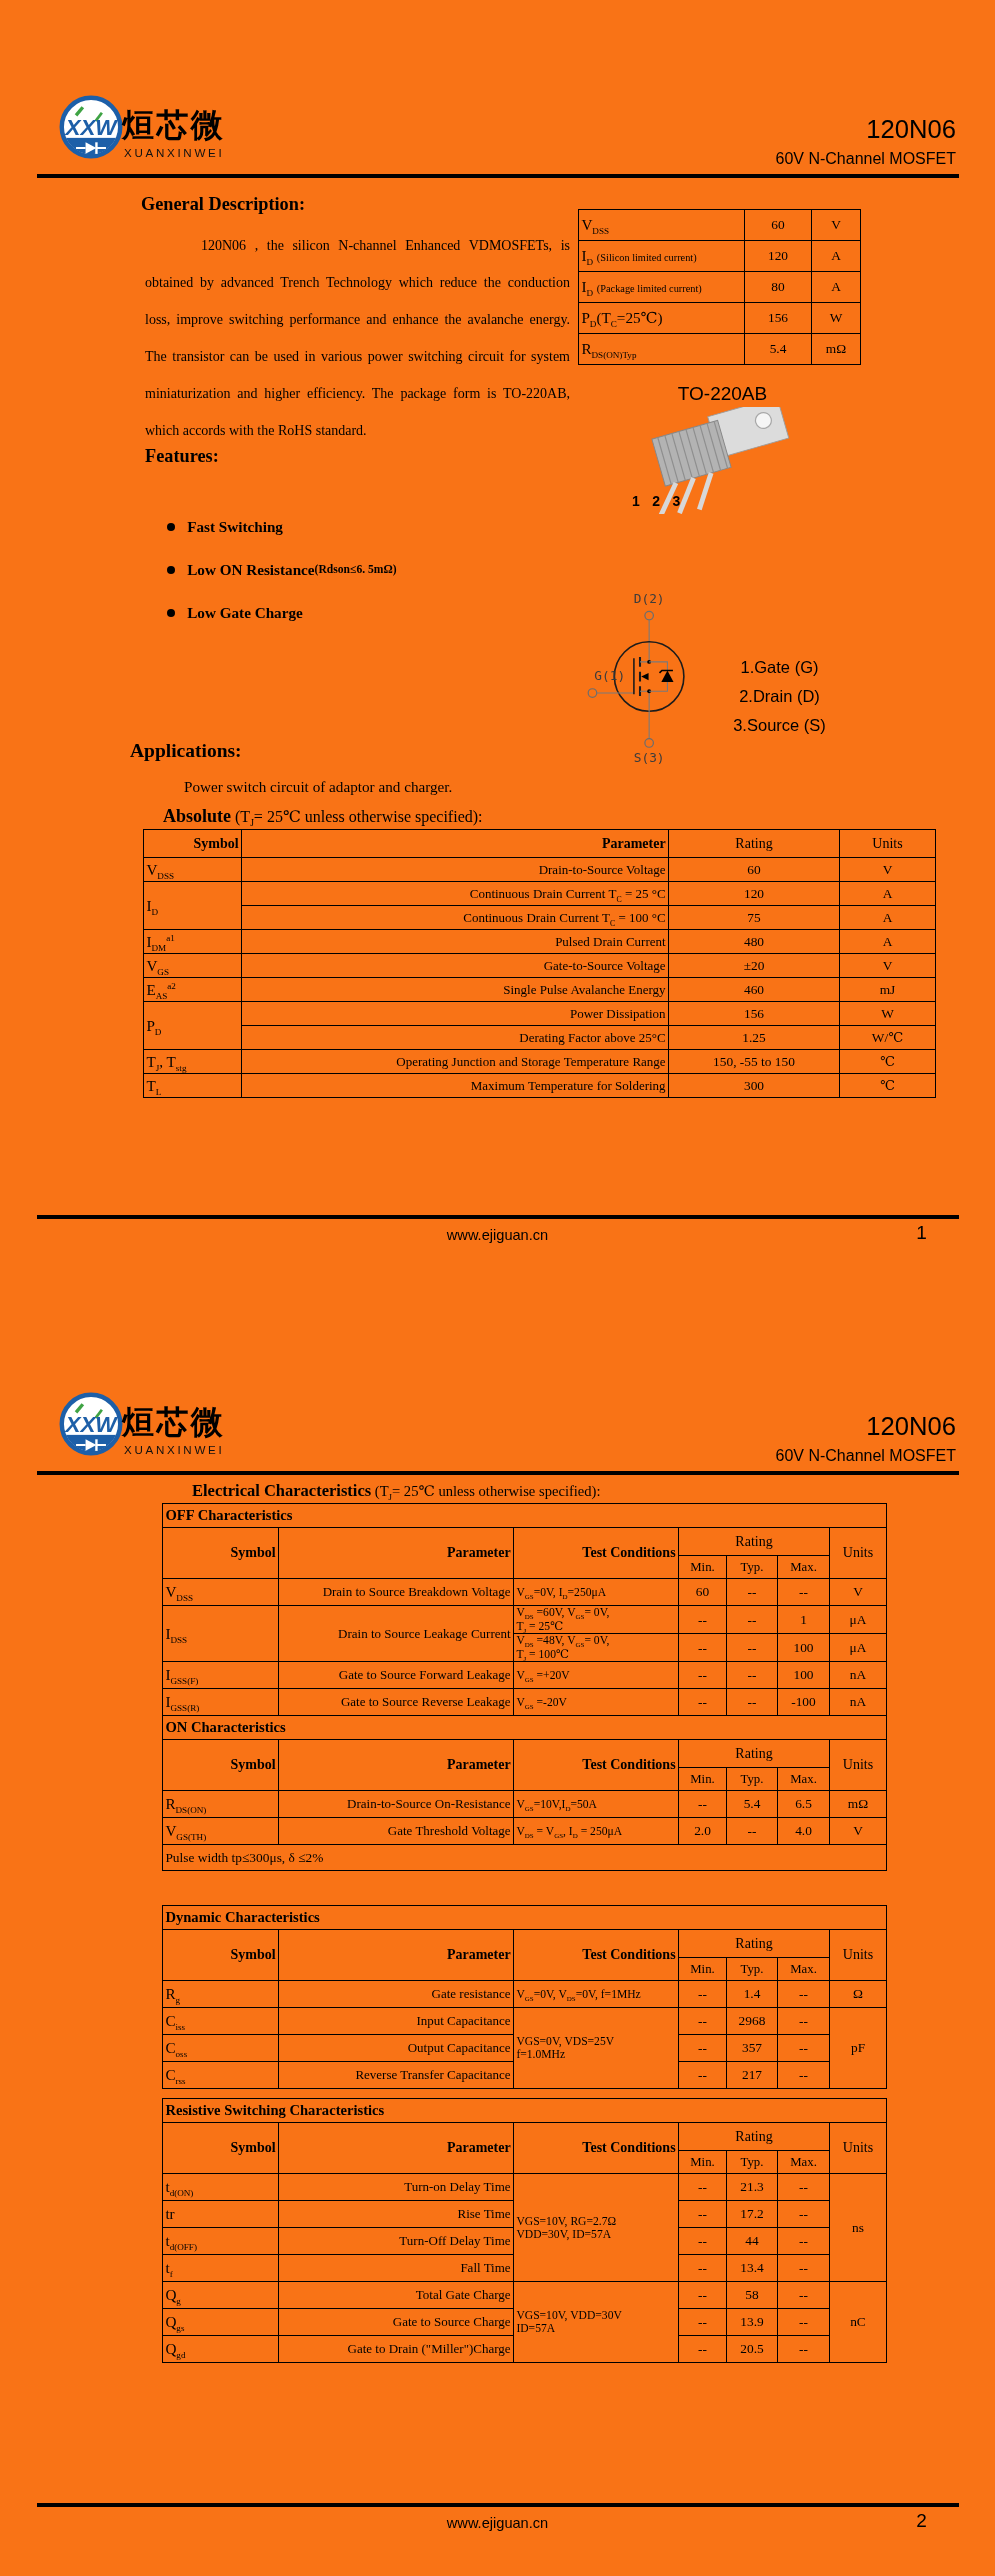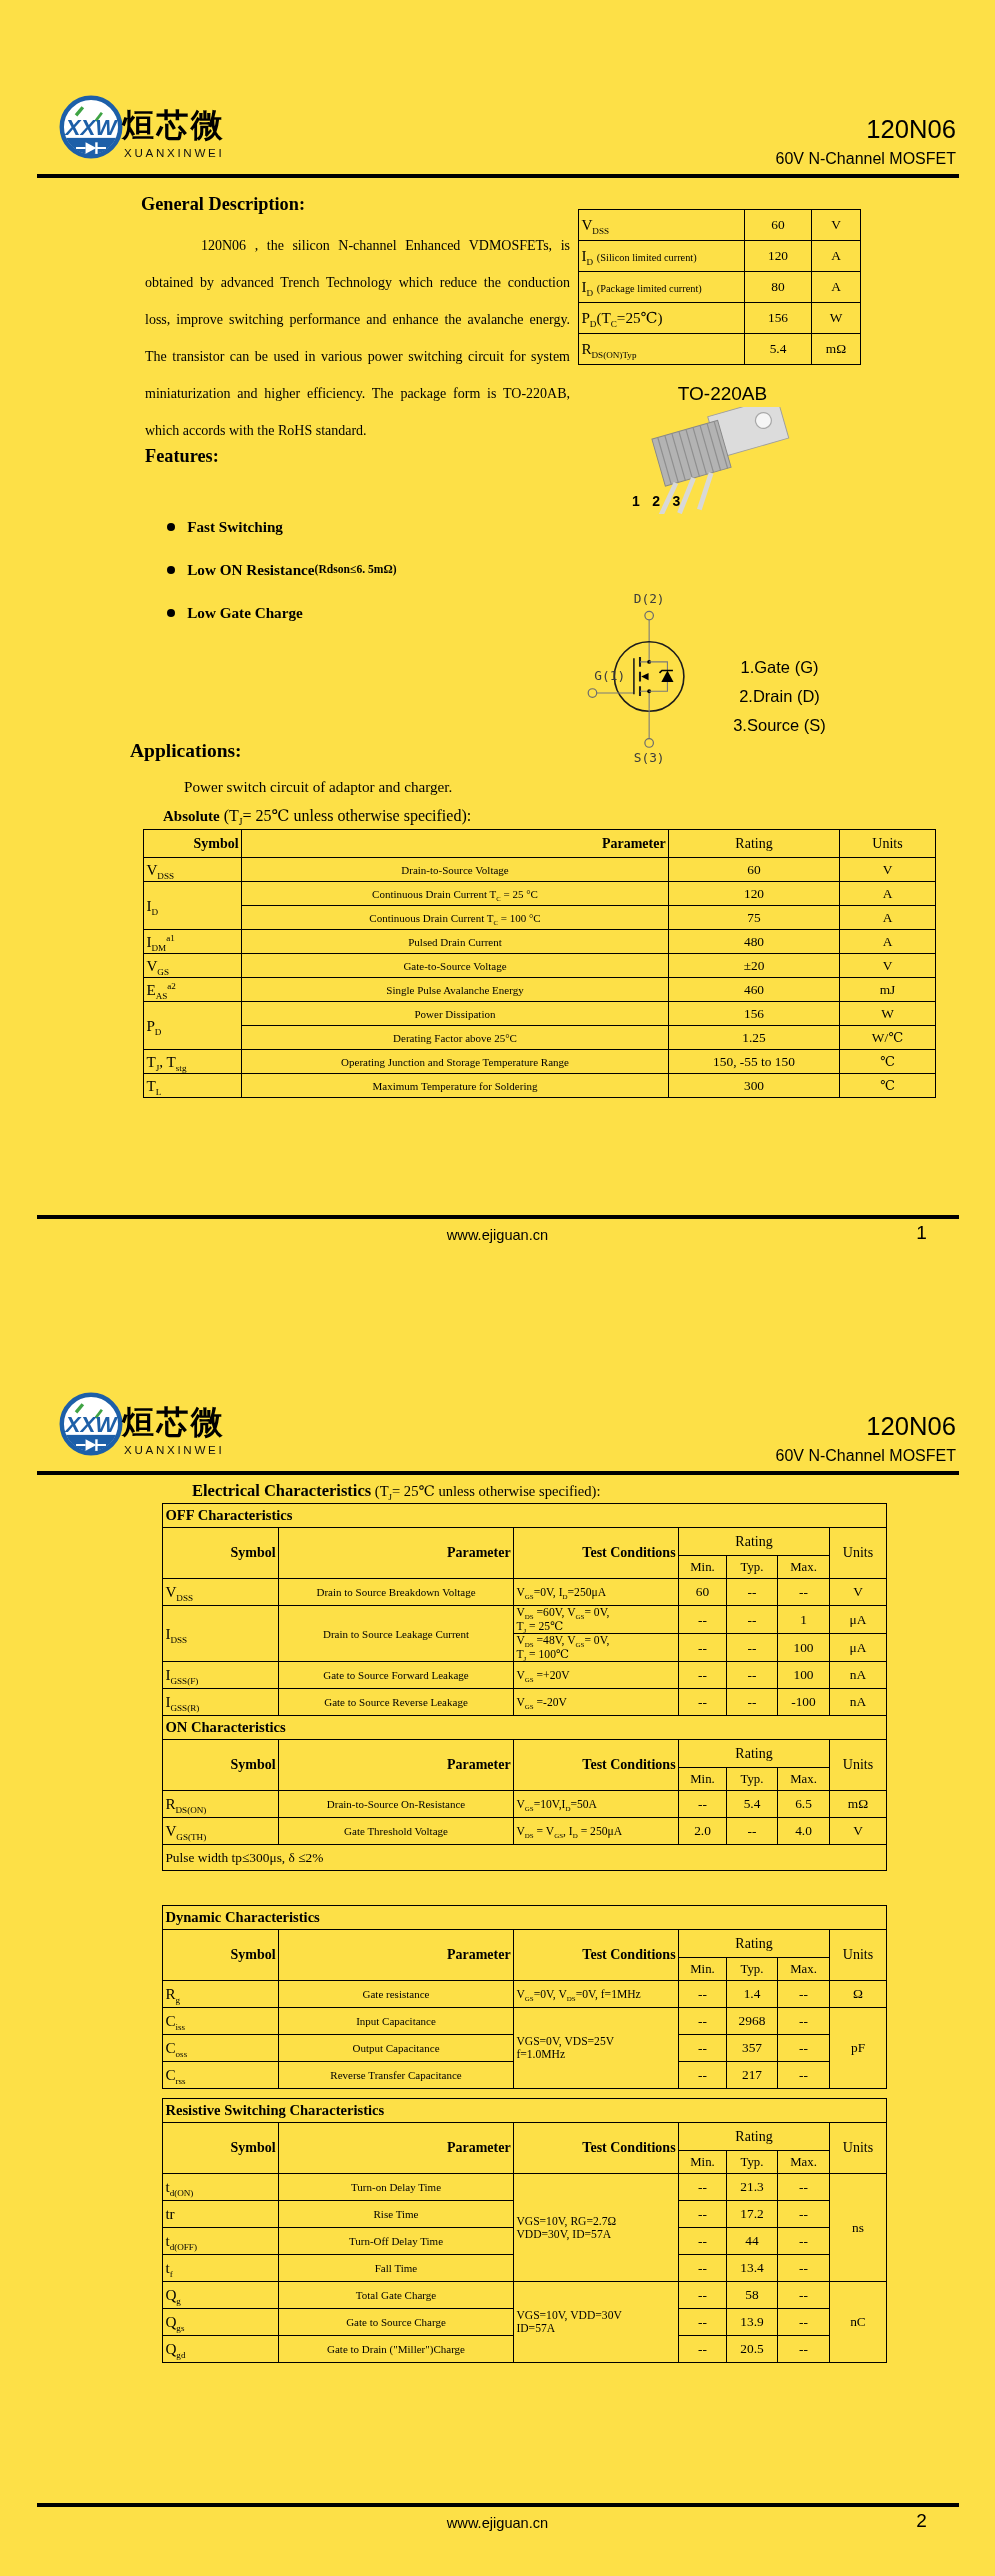--- a/index.html
+++ b/index.html
@@ -1,17 +1,17 @@
 <!DOCTYPE html>
 <html style="font-size:9.8px"><head>
 <meta charset="utf-8">
 <style>
   html,body{margin:0;padding:0;background:#fff;}
   body{width:995px;font-family:"Liberation Serif","DejaVu Serif",serif;color:#000;}
-  .page{position:relative;width:995px;height:1288px;background:#fde047;overflow:hidden;}
+  .page{position:relative;width:995px;height:1288px;background:#f97316;overflow:hidden;}
   .abs{position:absolute;}
   
   .sheet-header{position:absolute;left:0;top:0;width:995px;height:183px;}
   .logo-svg{position:absolute;left:57px;top:93px;}
   .logo-cn{position:absolute;left:122px;top:104px;font-size:32px;font-weight:bold;letter-spacing:2.4px;font-family:"DejaVu Sans","Liberation Sans",sans-serif;}
   .logo-en{position:absolute;left:124px;top:146px;font-size:11.6px;letter-spacing:2.7px;font-family:"Liberation Sans","DejaVu Sans",sans-serif;color:#111;}
   .part-no{position:absolute;right:39px;top:115px;font-size:25.6px;font-family:"Liberation Sans","DejaVu Sans",sans-serif;}
   .subtitle{position:absolute;right:39px;top:150px;font-size:16px;font-family:"Liberation Sans","DejaVu Sans",sans-serif;}
   .hrule{position:absolute;left:37px;width:922px;height:4.3px;background:#000;}
   .hdr-rule{top:174px;}
@@ -33,39 +33,39 @@
   .feat-title{left:145px;top:446px;}
   .feat-list{left:167px;top:505px;width:427px;list-style:none;margin:0;padding:0;}
   .feat-list li{height:43px;display:flex;align-items:center;font-weight:bold;font-size:15.2px;}
   .feat-dot{width:8px;height:8px;border-radius:50%;background:#000;margin-right:12.2px;flex:0 0 auto;}
   .feat-note{font-size:11.6px;font-weight:bold;}
   .sym-svg{left:576px;top:579px;}
   .pin-legend{left:726px;top:653px;width:107px;text-align:center;font-size:16.5px;line-height:29px;font-family:"Liberation Sans","DejaVu Sans",sans-serif;}
   .app-title{left:130px;top:740px;font-size:19.5px;}
   .app-text{left:184px;top:778px;font-size:15.2px;}
   .abs-title{left:163px;top:806px;font-size:16px;}
-  .abs-title b{font-size:15px;}
+  .abs-title b{font-size:18px;}
   .tbl-abs{left:143px;top:829px;}
   .tbl-abs tr{height:24px;}
   .tbl-abs tr.row-hdr{height:28px;}
   
   .elec-title{left:192px;top:193px;font-size:14.6px;}
   .elec-title b{font-size:16.5px;}
   .etbl tr{height:27px;}
   .etbl tr.row-title{height:24.4px;}
   .etbl tr.row-hdr{height:28px;}
   .etbl tr.row-hdr2{height:23px;}
   .etbl tr.row-note{height:25.6px;margin-left:26px;}
   .tbl-off{left:162px;top:215px;}
   .tbl-on{left:162px;top:427px;}
   .tbl-dyn{left:162px;top:617px;}
   .tbl-sw{left:162px;top:810px;}
   
   .c-sym{text-align:left;padding-left:8.5px;font-size:15.2px;}
-  .c-par{text-align:center;padding-left:7.3px;font-size:11px;}
+  .c-par{text-align:right;padding-left:7.3px;font-size:13px;}
   .c-cond{text-align:left;padding-left:6.1px;font-size:11.6px;white-space:pre-line;}
   .c-val{text-align:center;font-size:13.4px;}
   .c-title{text-align:left;padding-left:6.1px;font-weight:bold;font-size:14.6px;}
   .c-hdl{text-align:right;padding-left:7.3px;font-size:14px;font-weight:bold;}
   .c-hd{text-align:center;font-size:14px;}
   .c-hd2{text-align:center;font-size:12.8px;}
   .c-note{text-align:left;padding-left:7.3px;font-size:13.4px;}
   sub{font-size:60%;line-height:0;}
   sup{font-size:60%;line-height:0;}
   .sm{font-size:68%;}

